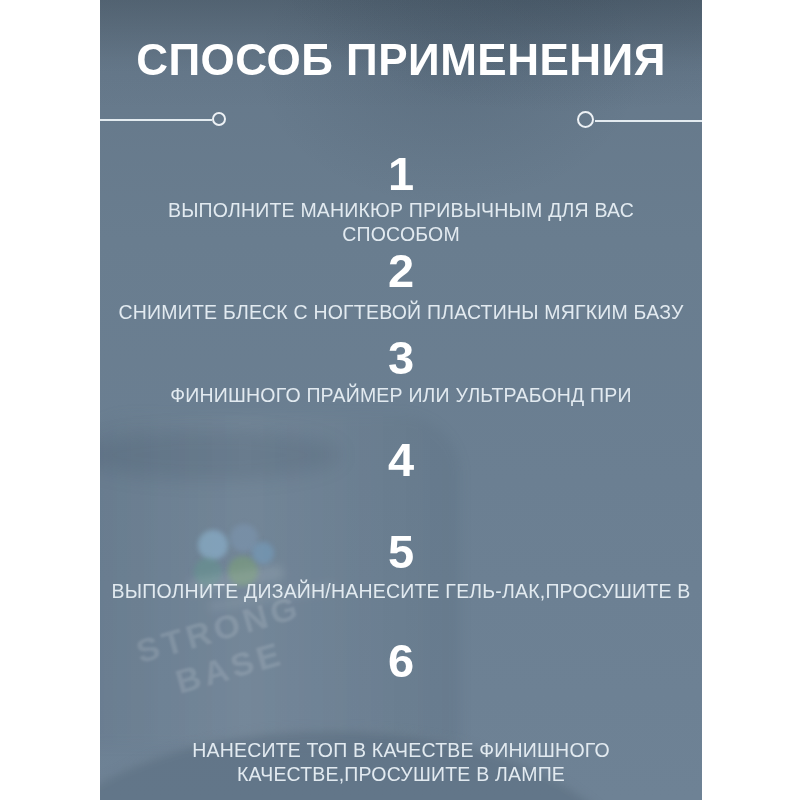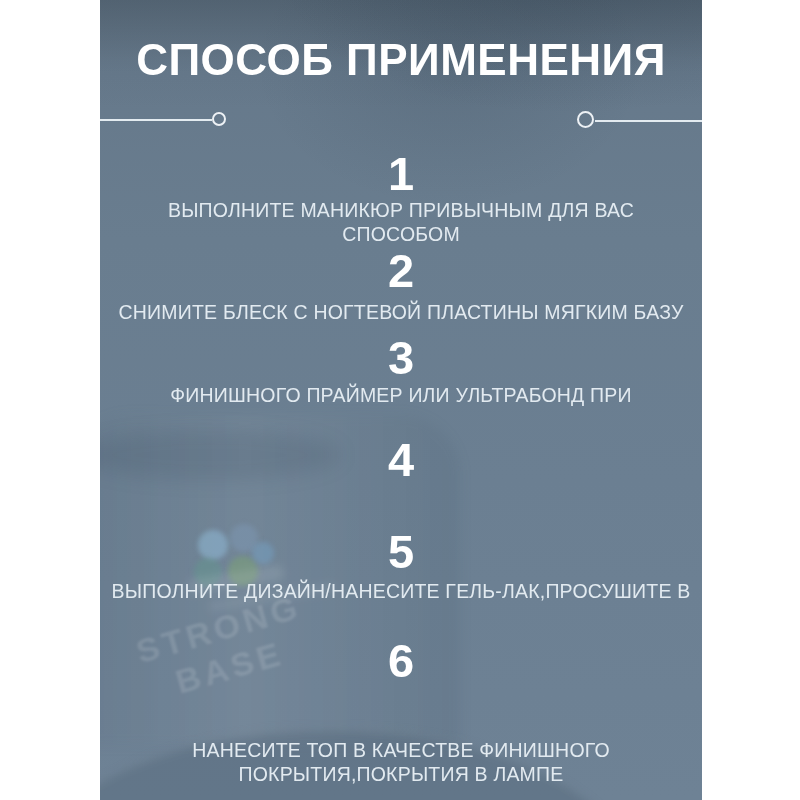--- a/index.html
+++ b/index.html
@@ -160,18 +160,18 @@
       <div class="step-number n4">4</div>
 
       <div class="step-number n5">5</div>
       <div class="step-text t5">
         <div class="line">ВЫПОЛНИТЕ ДИЗАЙН/НАНЕСИТЕ ГЕЛЬ-ЛАК,ПРОСУШИТЕ В</div>
       </div>
 
       <div class="step-number n6">6</div>
       <div class="step-text t6">
         <div class="line">НАНЕСИТЕ ТОП В КАЧЕСТВЕ ФИНИШНОГО</div>
-        <div class="line">ПОКРЫТИЯ,ПОКРЫТИЯ В ЛАМПЕ</div>
+        <div class="line">КАЧЕСТВЕ,ПРОСУШИТЕ В ЛАМПЕ</div>
       </div>
 
     </div>
   </div>
 </div>
 
 </body></html>

